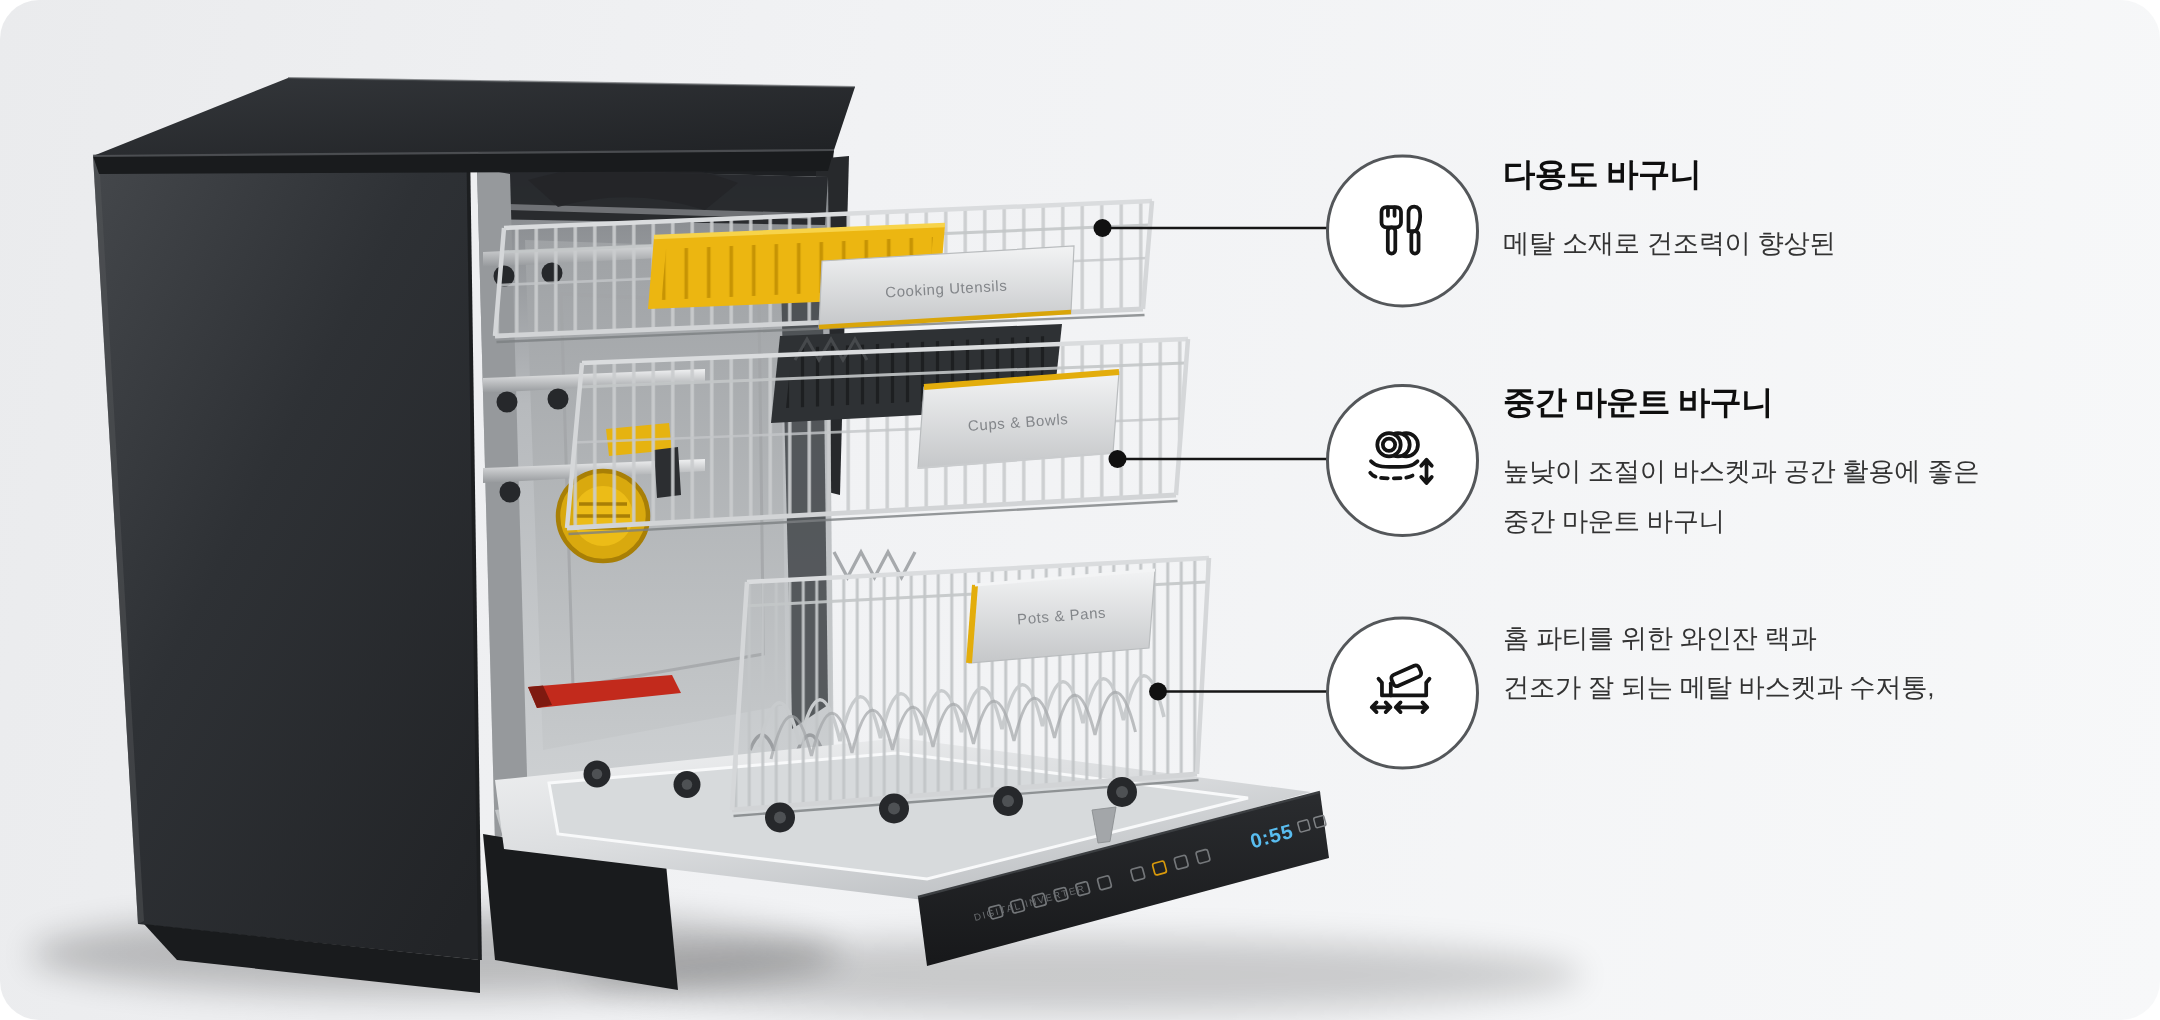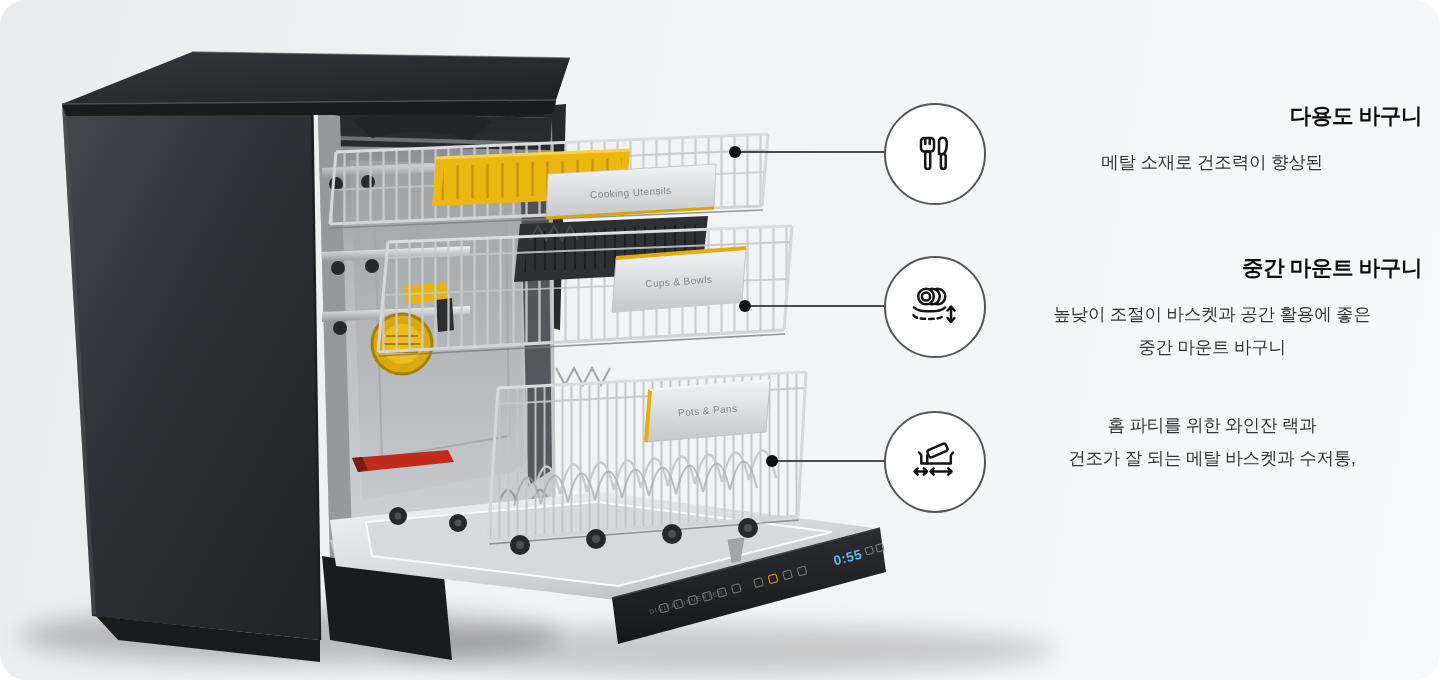--- a/index.html
+++ b/index.html
@@ -6,22 +6,22 @@
   body{font-family:"Liberation Sans","DejaVu Sans",sans-serif;-webkit-font-smoothing:antialiased;}
   .stage{position:relative;width:1440px;height:680px;border-radius:26px;overflow:hidden;
          background:linear-gradient(100deg,#eaebed 0%,#f1f2f4 38%,#f7f8f9 100%);}
   .scene{position:absolute;inset:0;display:block;}
   .callout{position:absolute;left:0;top:0;width:1440px;height:0;}
   .badge{position:absolute;left:884px;width:102px;height:102px;border-radius:50%;
          background:#ffffff;border:2px solid #54575a;box-sizing:border-box;
          display:flex;align-items:center;justify-content:center;}
   .badge svg{display:block;}
   .ctext{position:absolute;left:1002px;width:420px;}
-  .ctext h3{margin:0 0 17px 0;font-size:21.5px;line-height:25px;font-weight:700;color:#0e0e0e;letter-spacing:-0.4px;text-align:right;}
-  .ctext p{margin:0;font-size:17.5px;line-height:33px;color:#333333;letter-spacing:-0.2px;text-align:center;}
+  .ctext h3{margin:0 0 17px 0;font-size:21.5px;line-height:25px;font-weight:700;color:#0e0e0e;letter-spacing:-0.4px;}
+  .ctext p{margin:0;font-size:17.5px;line-height:33px;color:#333333;letter-spacing:-0.2px;}
   .ico{stroke:#141414;stroke-width:2.5;fill:none;stroke-linecap:round;stroke-linejoin:round;}
 </style>
 </head>
 <body>
 
 <div class="stage">
 
   <svg class="scene" viewBox="0 0 1440 680">
     <defs>
       <linearGradient id="gradSide" x1="0" y1="0" x2="0.9" y2="1">

